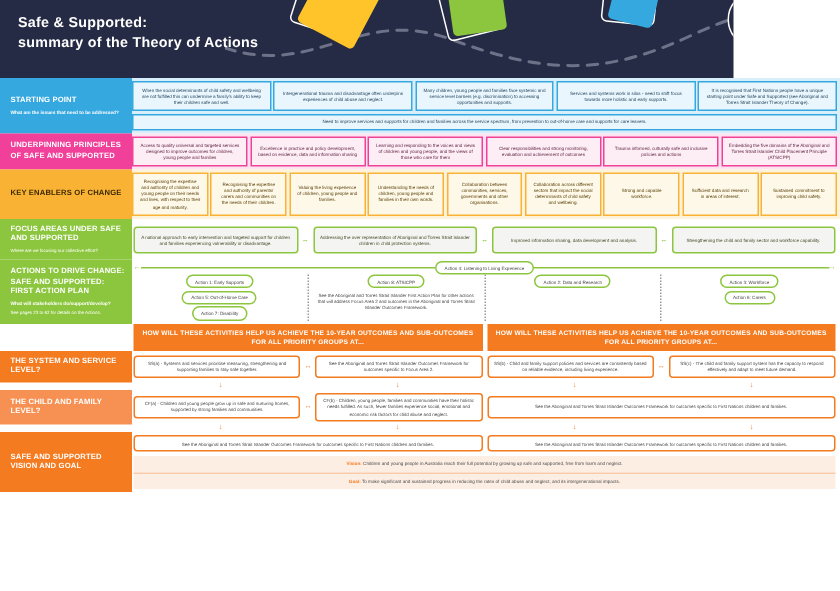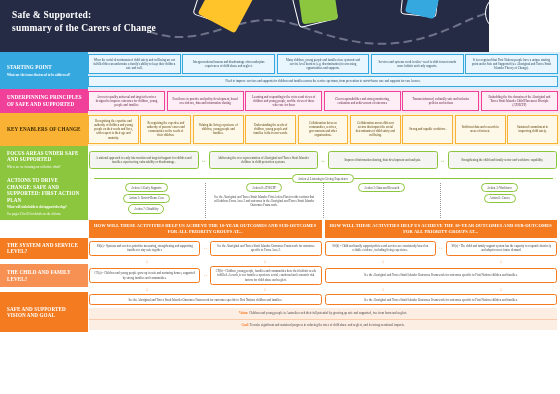--- a/index.html
+++ b/index.html
@@ -3,21 +3,21 @@
 <meta charset="utf-8">
 <style>
   * { box-sizing: border-box; margin:0; padding:0; }
   html,body { width:560px; height:394px; overflow:hidden; }
   body {
     font-family: "Liberation Sans", sans-serif;
     background:#ffffff;
     font-size:3.1px;
     color:#333;
   }
-  .page { position:relative; width:489px; height:394px;font-family:Liberation Serif, serif; }
+  .page { position:relative; width:489px; height:394px; }
 
   
   .header {
     position:relative; height:52px; background:#262b45; overflow:hidden;
   }
   .header h1 {
     position:absolute; left:12px; top:9px;
     color:#ffffff; font-size:9.5px; line-height:13px;
     font-weight:bold; letter-spacing:.2px; z-index:5;
   }
@@ -188,21 +188,21 @@
     <div class="deco sq-yellow-o"></div>
     <div class="deco sq-yellow"></div>
     <div class="deco sq-green-o"></div>
     <div class="deco sq-green"></div>
     <div class="deco sq-blue-o"></div>
     <div class="deco sq-blue"></div>
     <div class="deco circ-pink-o"></div>
     <div class="deco circ-pink"></div>
     <h1>
       <span>Safe &amp; Supported:</span><br>
-      <span>summary of the Carers of Change</span>
+      <span>summary of the Theory of Actions</span>
     </h1>
   </div>
 
   <div class="row r-start">
     <div class="label">
       <div class="t">STARTING POINT</div>
       <div class="s">What are the issues that need to be addressed?</div>
     </div>
     <div class="inner">
       <div class="top">

